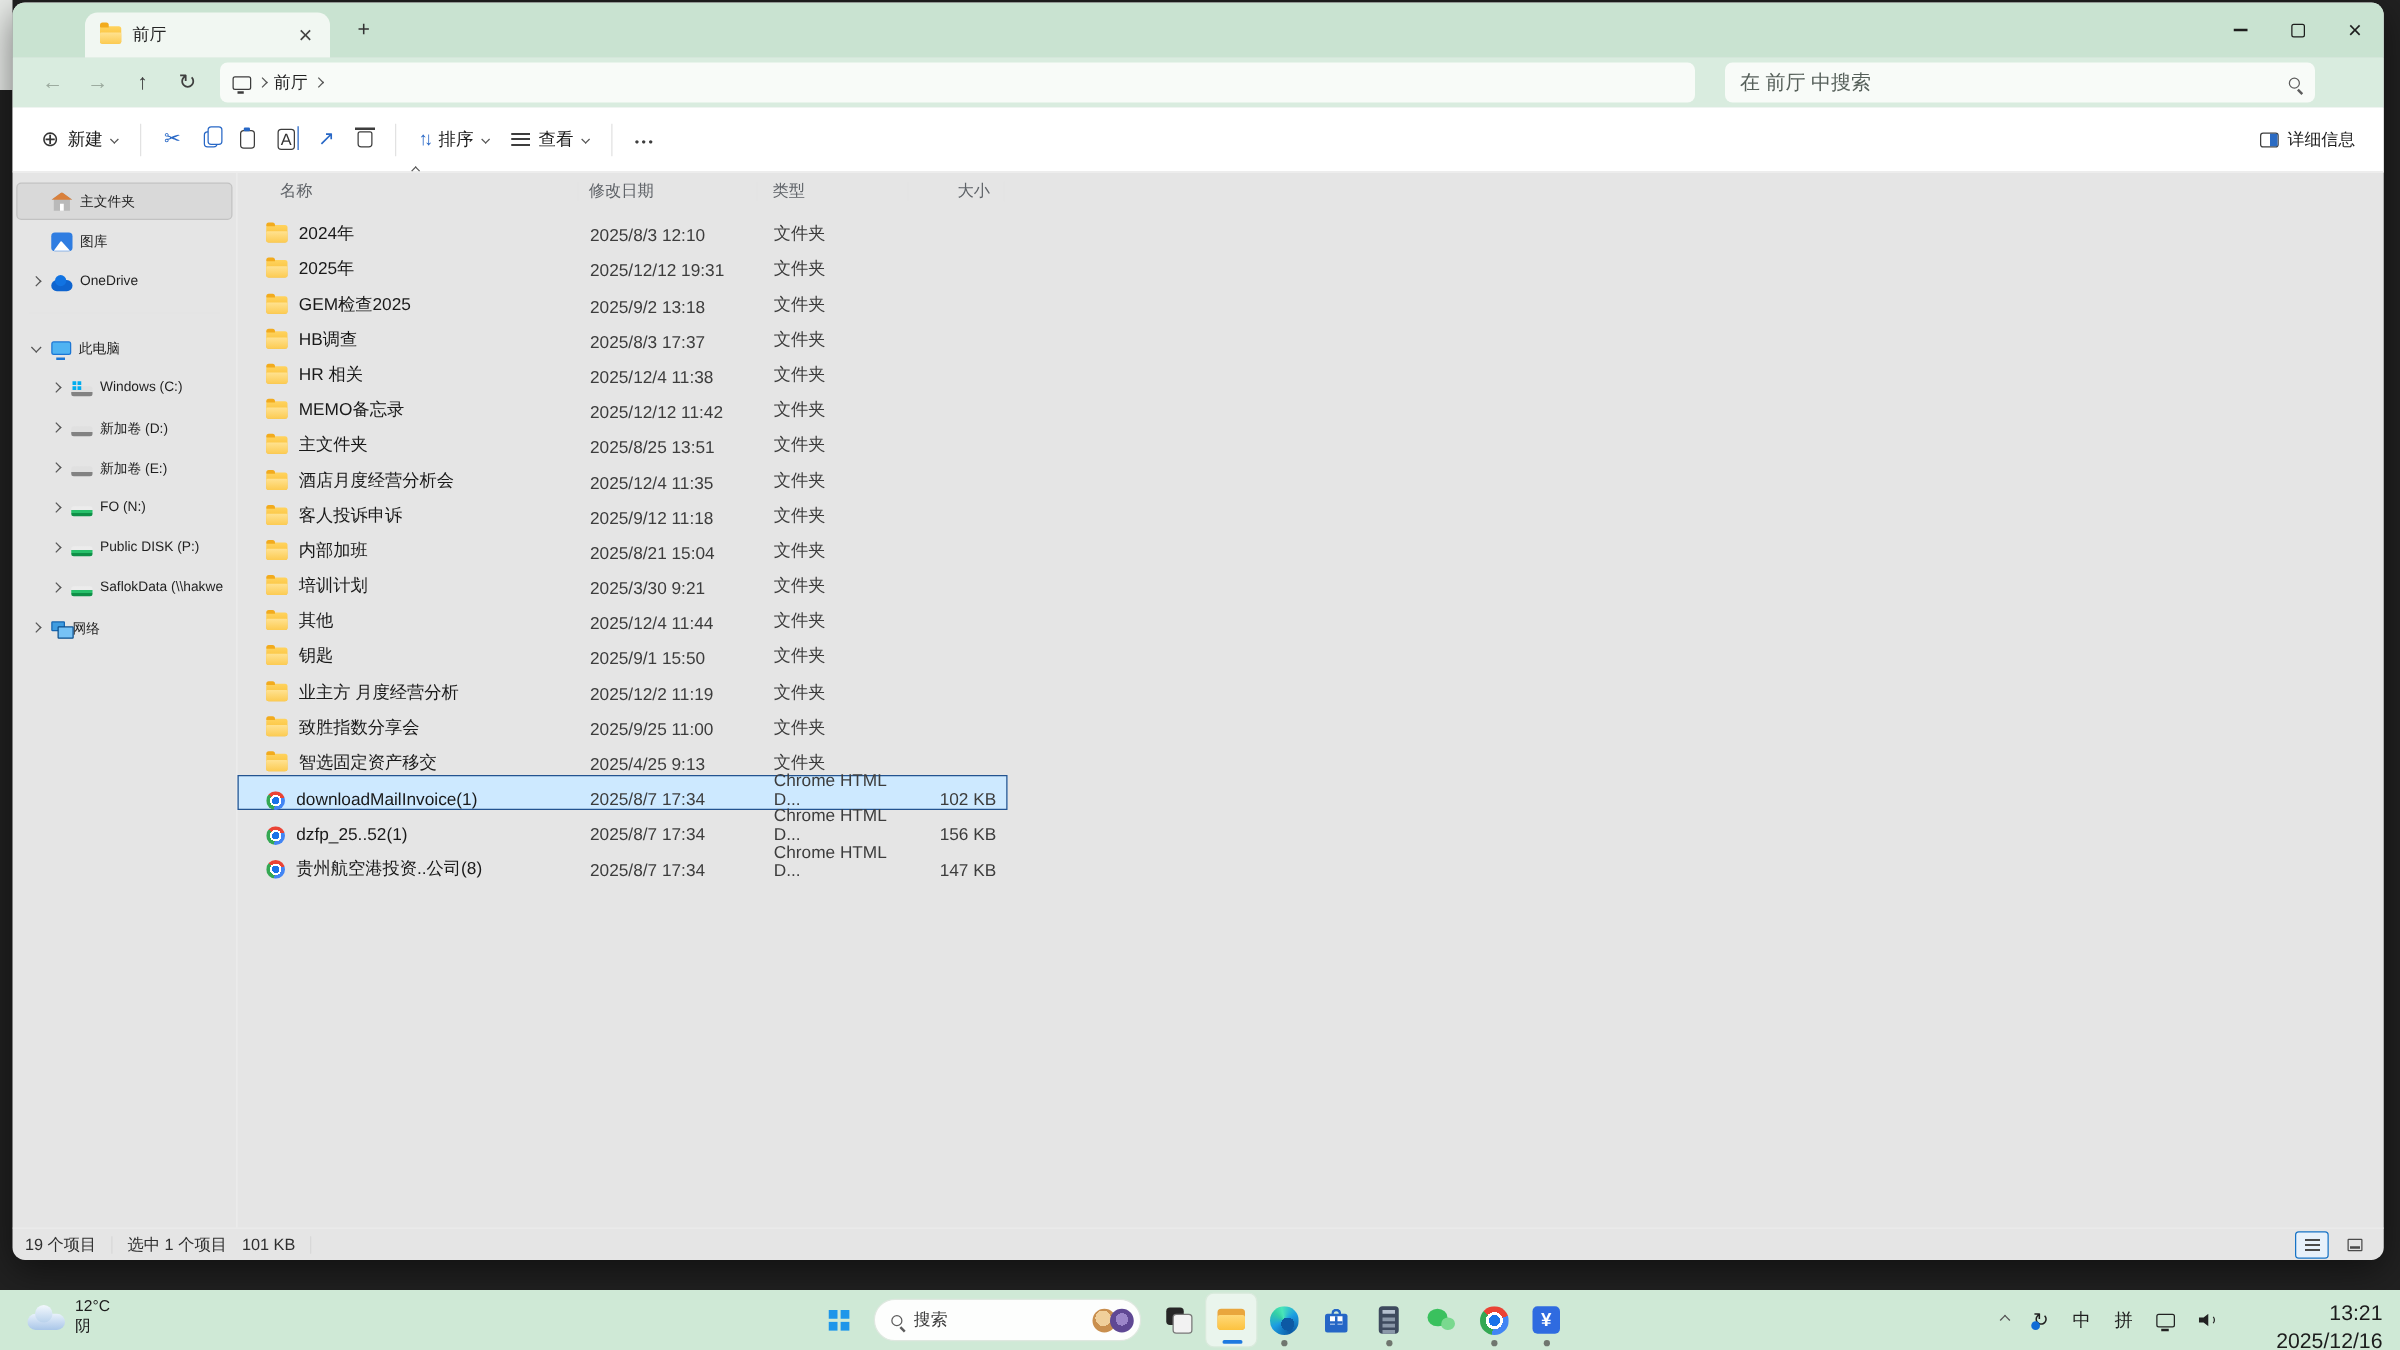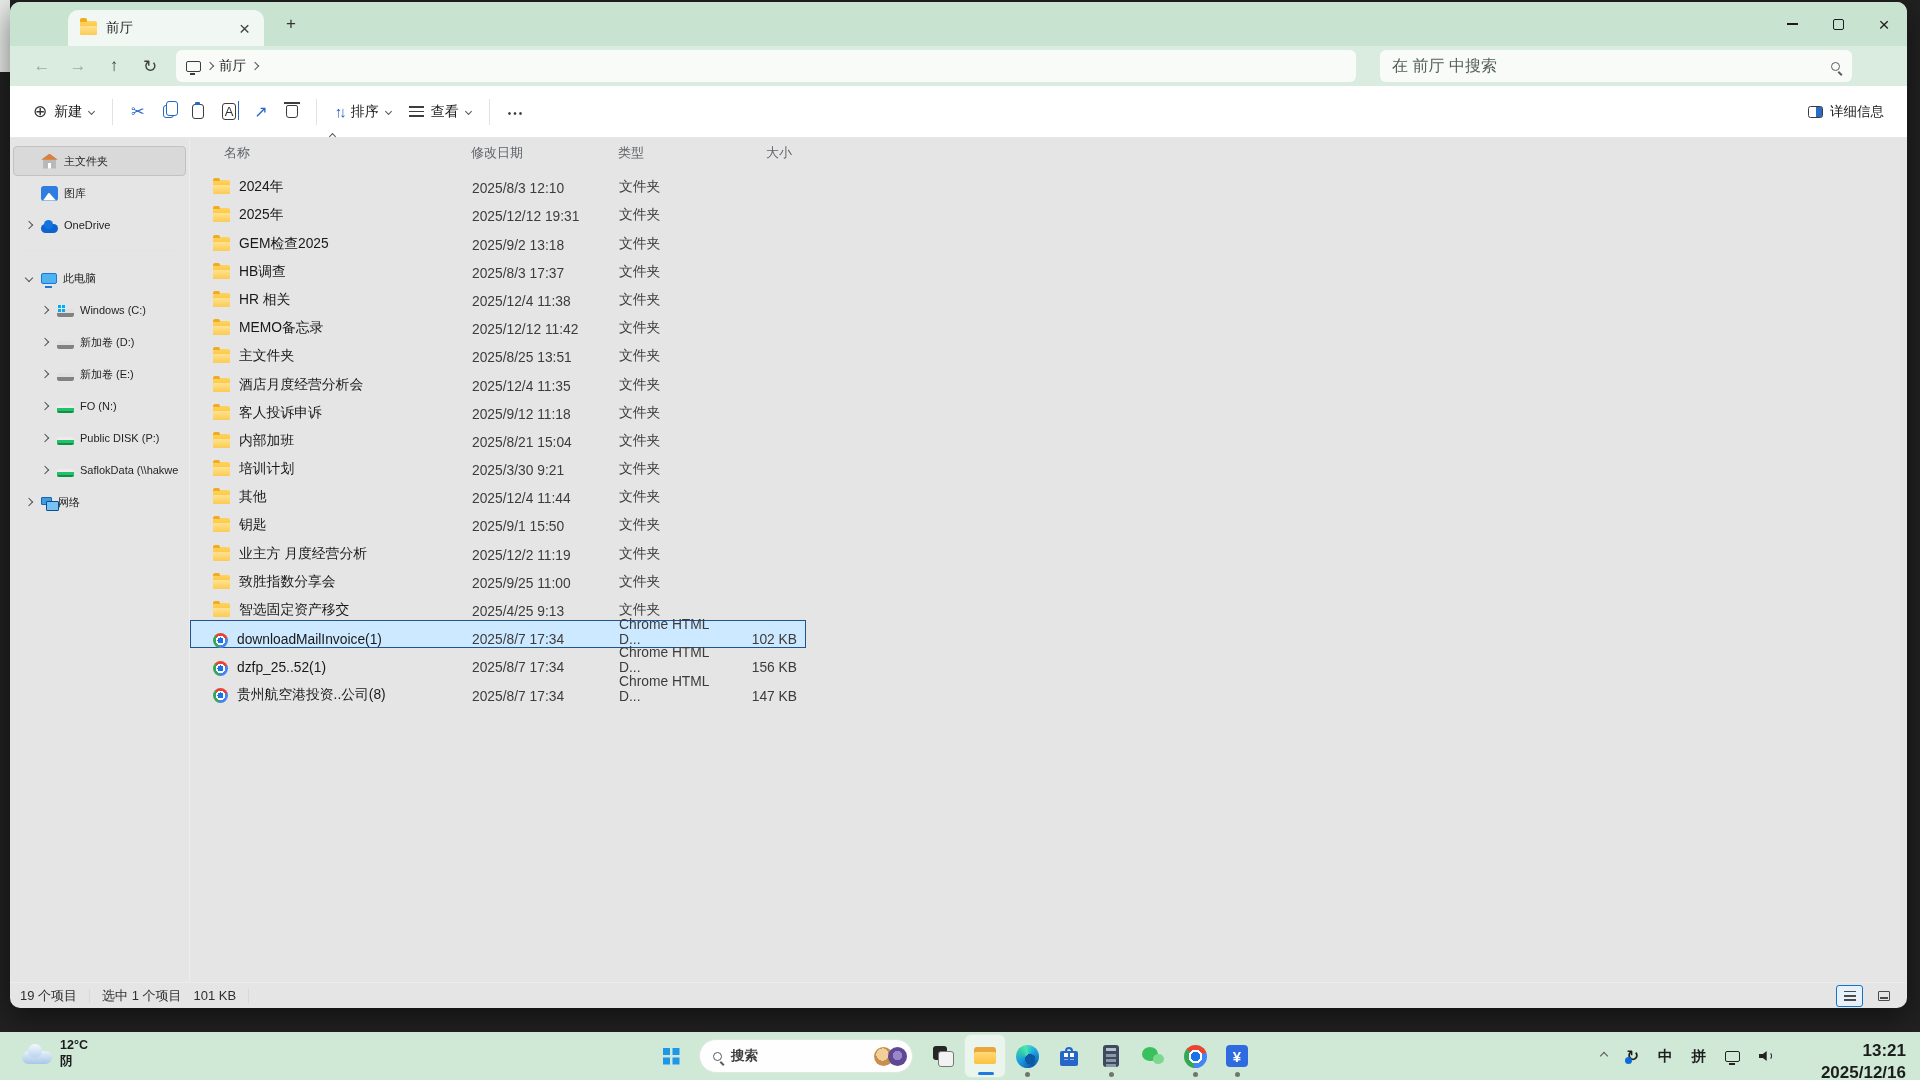--- a/index.html
+++ b/index.html
@@ -122,21 +122,21 @@
   .statusbar{height:26px;border-top:1px solid #ececec;display:flex;align-items:center;padding:0 10px;gap:12px;font-size:13px;color:#2f2f2f;flex:none;}
   .ssep{width:1px;height:14px;background:#d8d8d8;flex:none;}
   .viewtoggles{margin-left:auto;display:flex;gap:7px;align-items:center;}
   .vt{width:27px;height:22px;border:1px solid transparent;border-radius:3px;display:flex;align-items:center;justify-content:center;}
   .vt.active{border-color:#1673c6;background:#e7f1fb;}
   .vt-lines{width:12px;height:10px;background:repeating-linear-gradient(#4a4a4a 0 1.5px,transparent 1.5px 4.2px);}
   .vt-large{width:12px;height:10px;border:1.4px solid #4a4a4a;border-radius:1px;position:relative;}
   .vt-large::after{content:"";position:absolute;left:1px;bottom:1px;width:8px;height:2px;background:#4a4a4a;}
 
   
-  .taskbar{position:absolute;left:0;bottom:0;width:1920px;height:48px;background:#cfe9d6;font-weight:bold;}
+  .taskbar{position:absolute;left:0;bottom:0;width:1920px;height:48px;background:#cfe9d6;}
   .weather{position:absolute;left:22px;top:5px;display:flex;align-items:center;gap:8px;}
   .cloud{width:30px;height:13px;background:linear-gradient(#e8f1fb,#a9c6e8);border-radius:8px;position:relative;margin-top:8px;}
   .cloud::before{content:"";position:absolute;left:6px;top:-7px;width:14px;height:14px;border-radius:50%;background:linear-gradient(#f3f8fd,#b9d2ec);}
   .wtxt{font-size:12.5px;line-height:1.3;color:#1c1c1c;}
   .tb-center{position:absolute;left:652px;top:0;height:48px;display:flex;align-items:center;gap:9px;justify-content:center;}
   .startbtn{width:38px;height:40px;display:flex;align-items:center;justify-content:center;border-radius:6px;}
   .startlogo{width:7.5px;height:7.5px;background:#1e96ea;box-shadow:9.5px 0 0 #1e96ea,0 9.5px 0 #1e96ea,9.5px 9.5px 0 #1e96ea;margin:-9px 0 0 -9px;}
   .tb-search{width:214px;height:34px;background:#fdfefd;border:1px solid #dfe8e0;border-radius:17px;display:flex;align-items:center;padding:0 5px 0 13px;gap:9px;font-size:13.5px;color:#3c3c3c;}
   .hats{margin-left:auto;display:flex;align-items:center;}
   .hat1{width:19px;height:19px;border-radius:50%;background:radial-gradient(circle at 45% 40%,#f0cf9a 0 40%,#c98f4e 40% 100%);}

